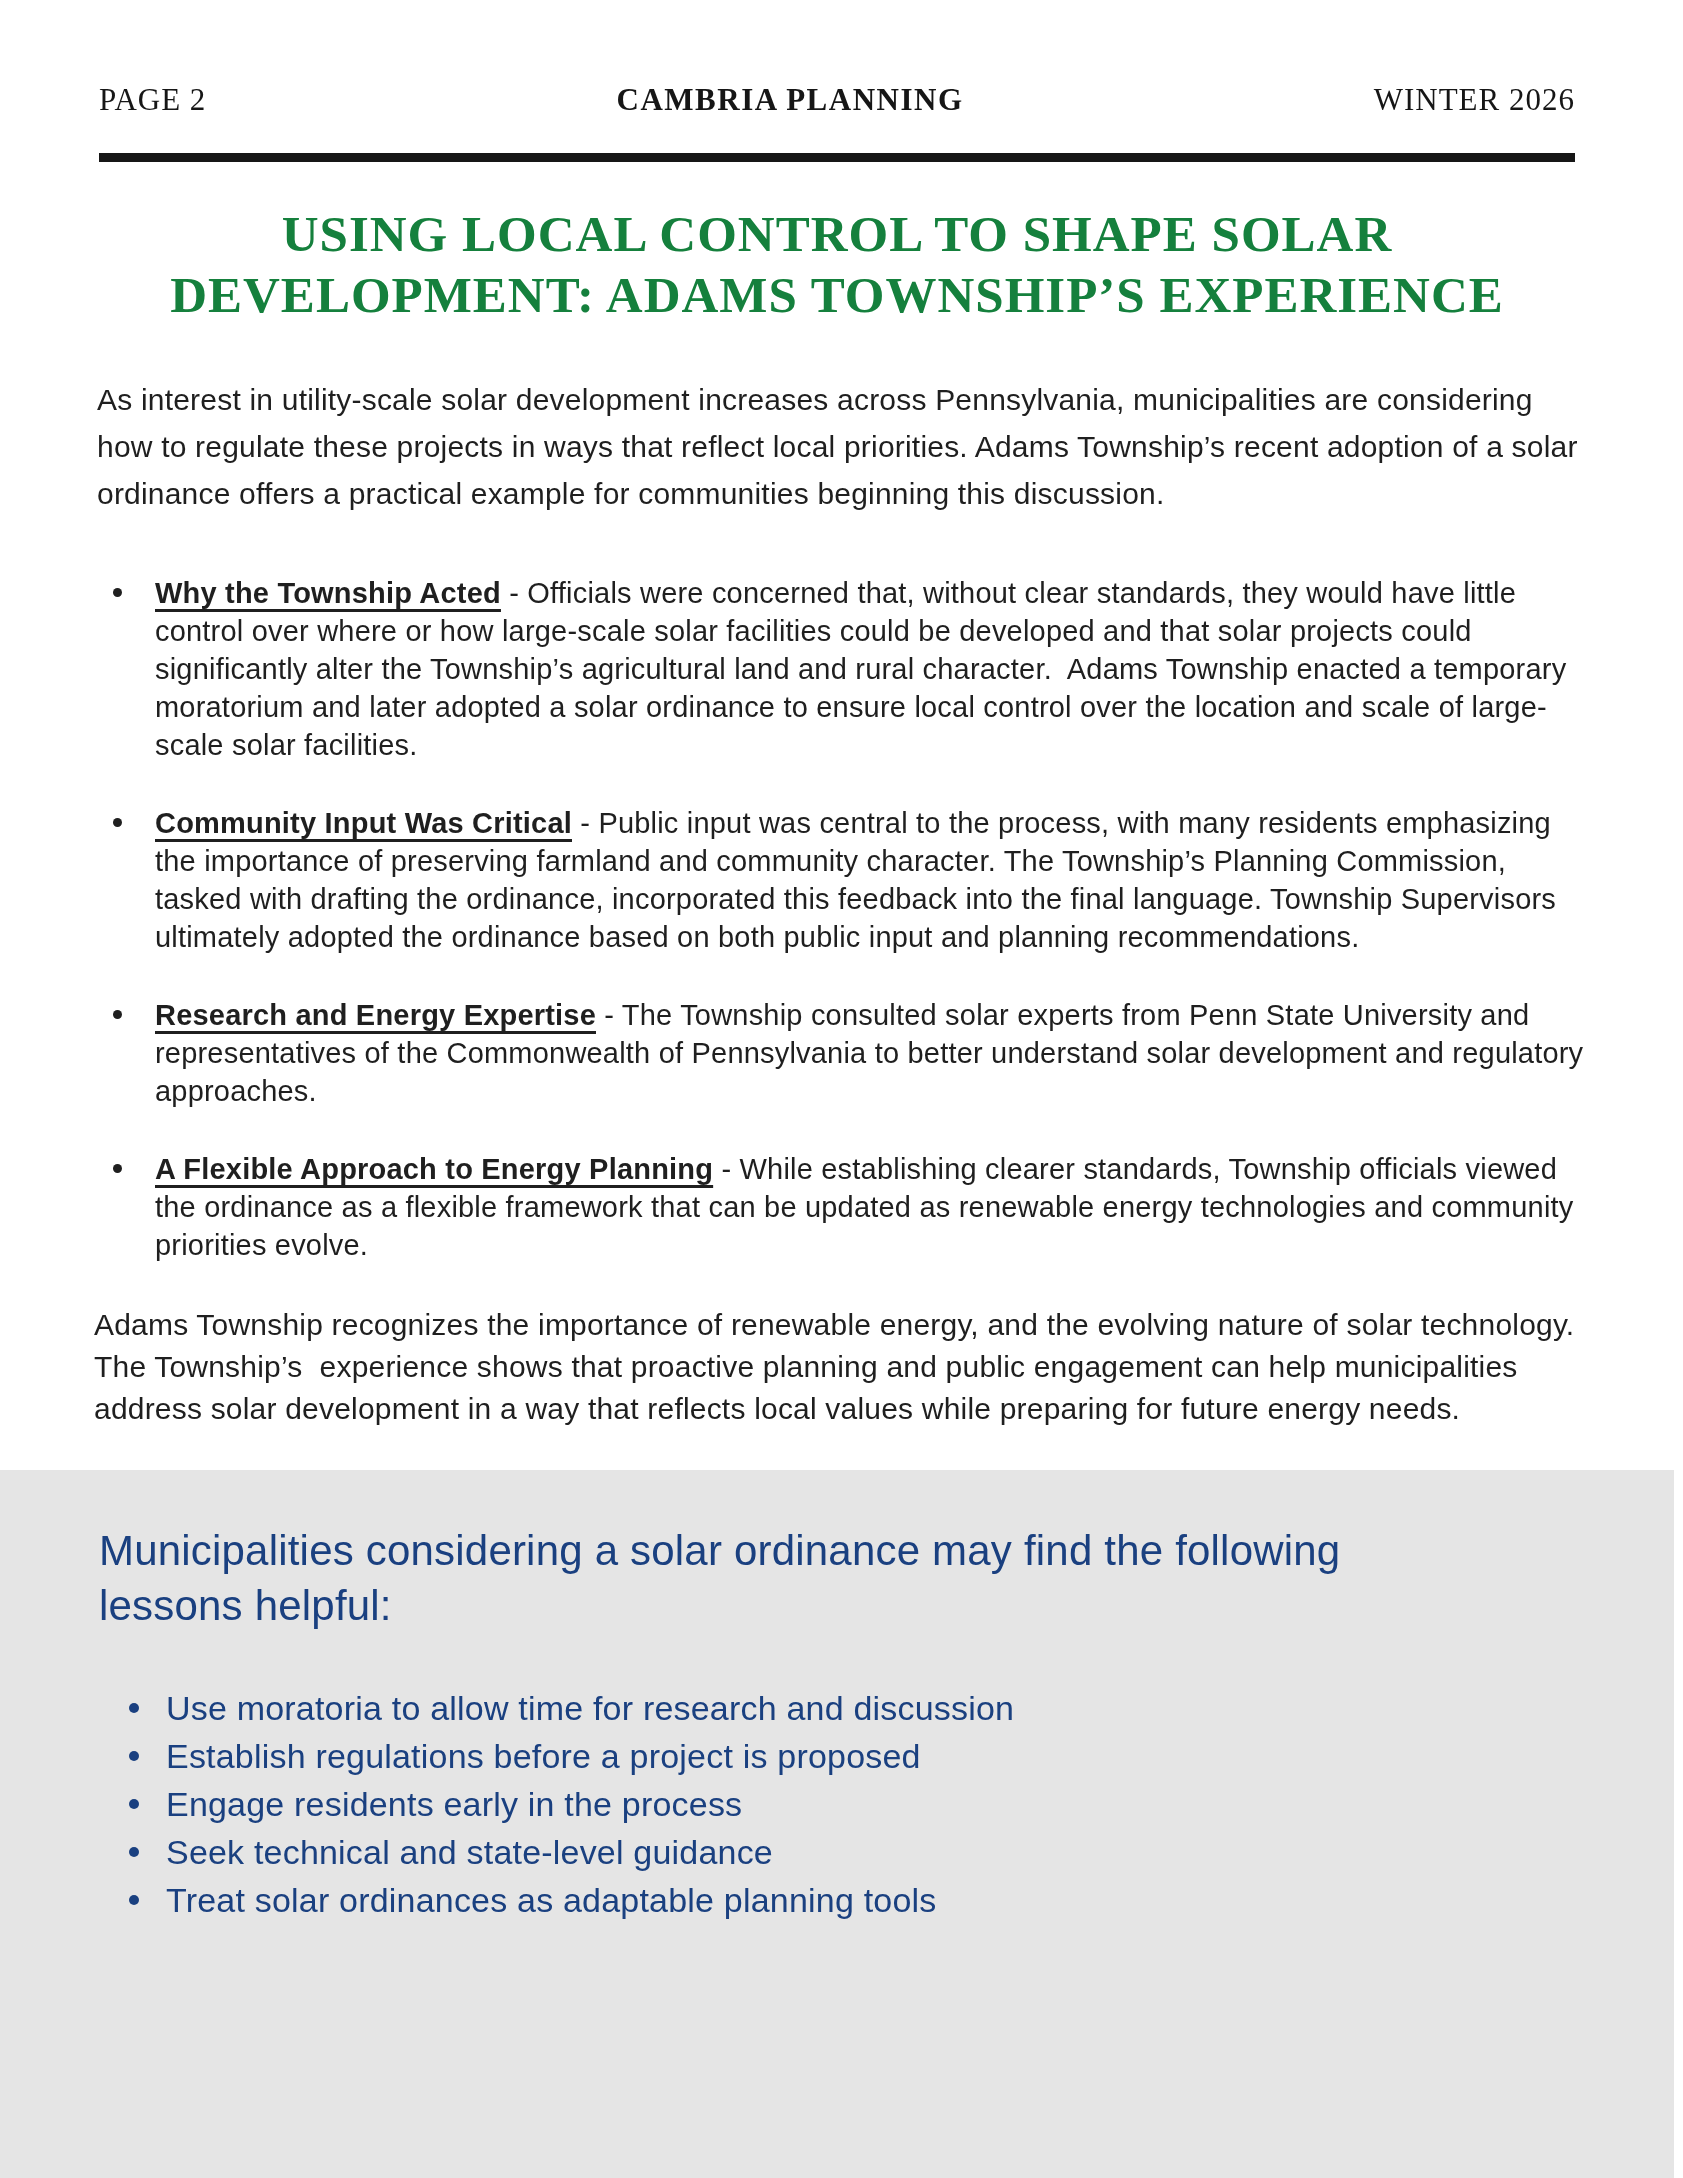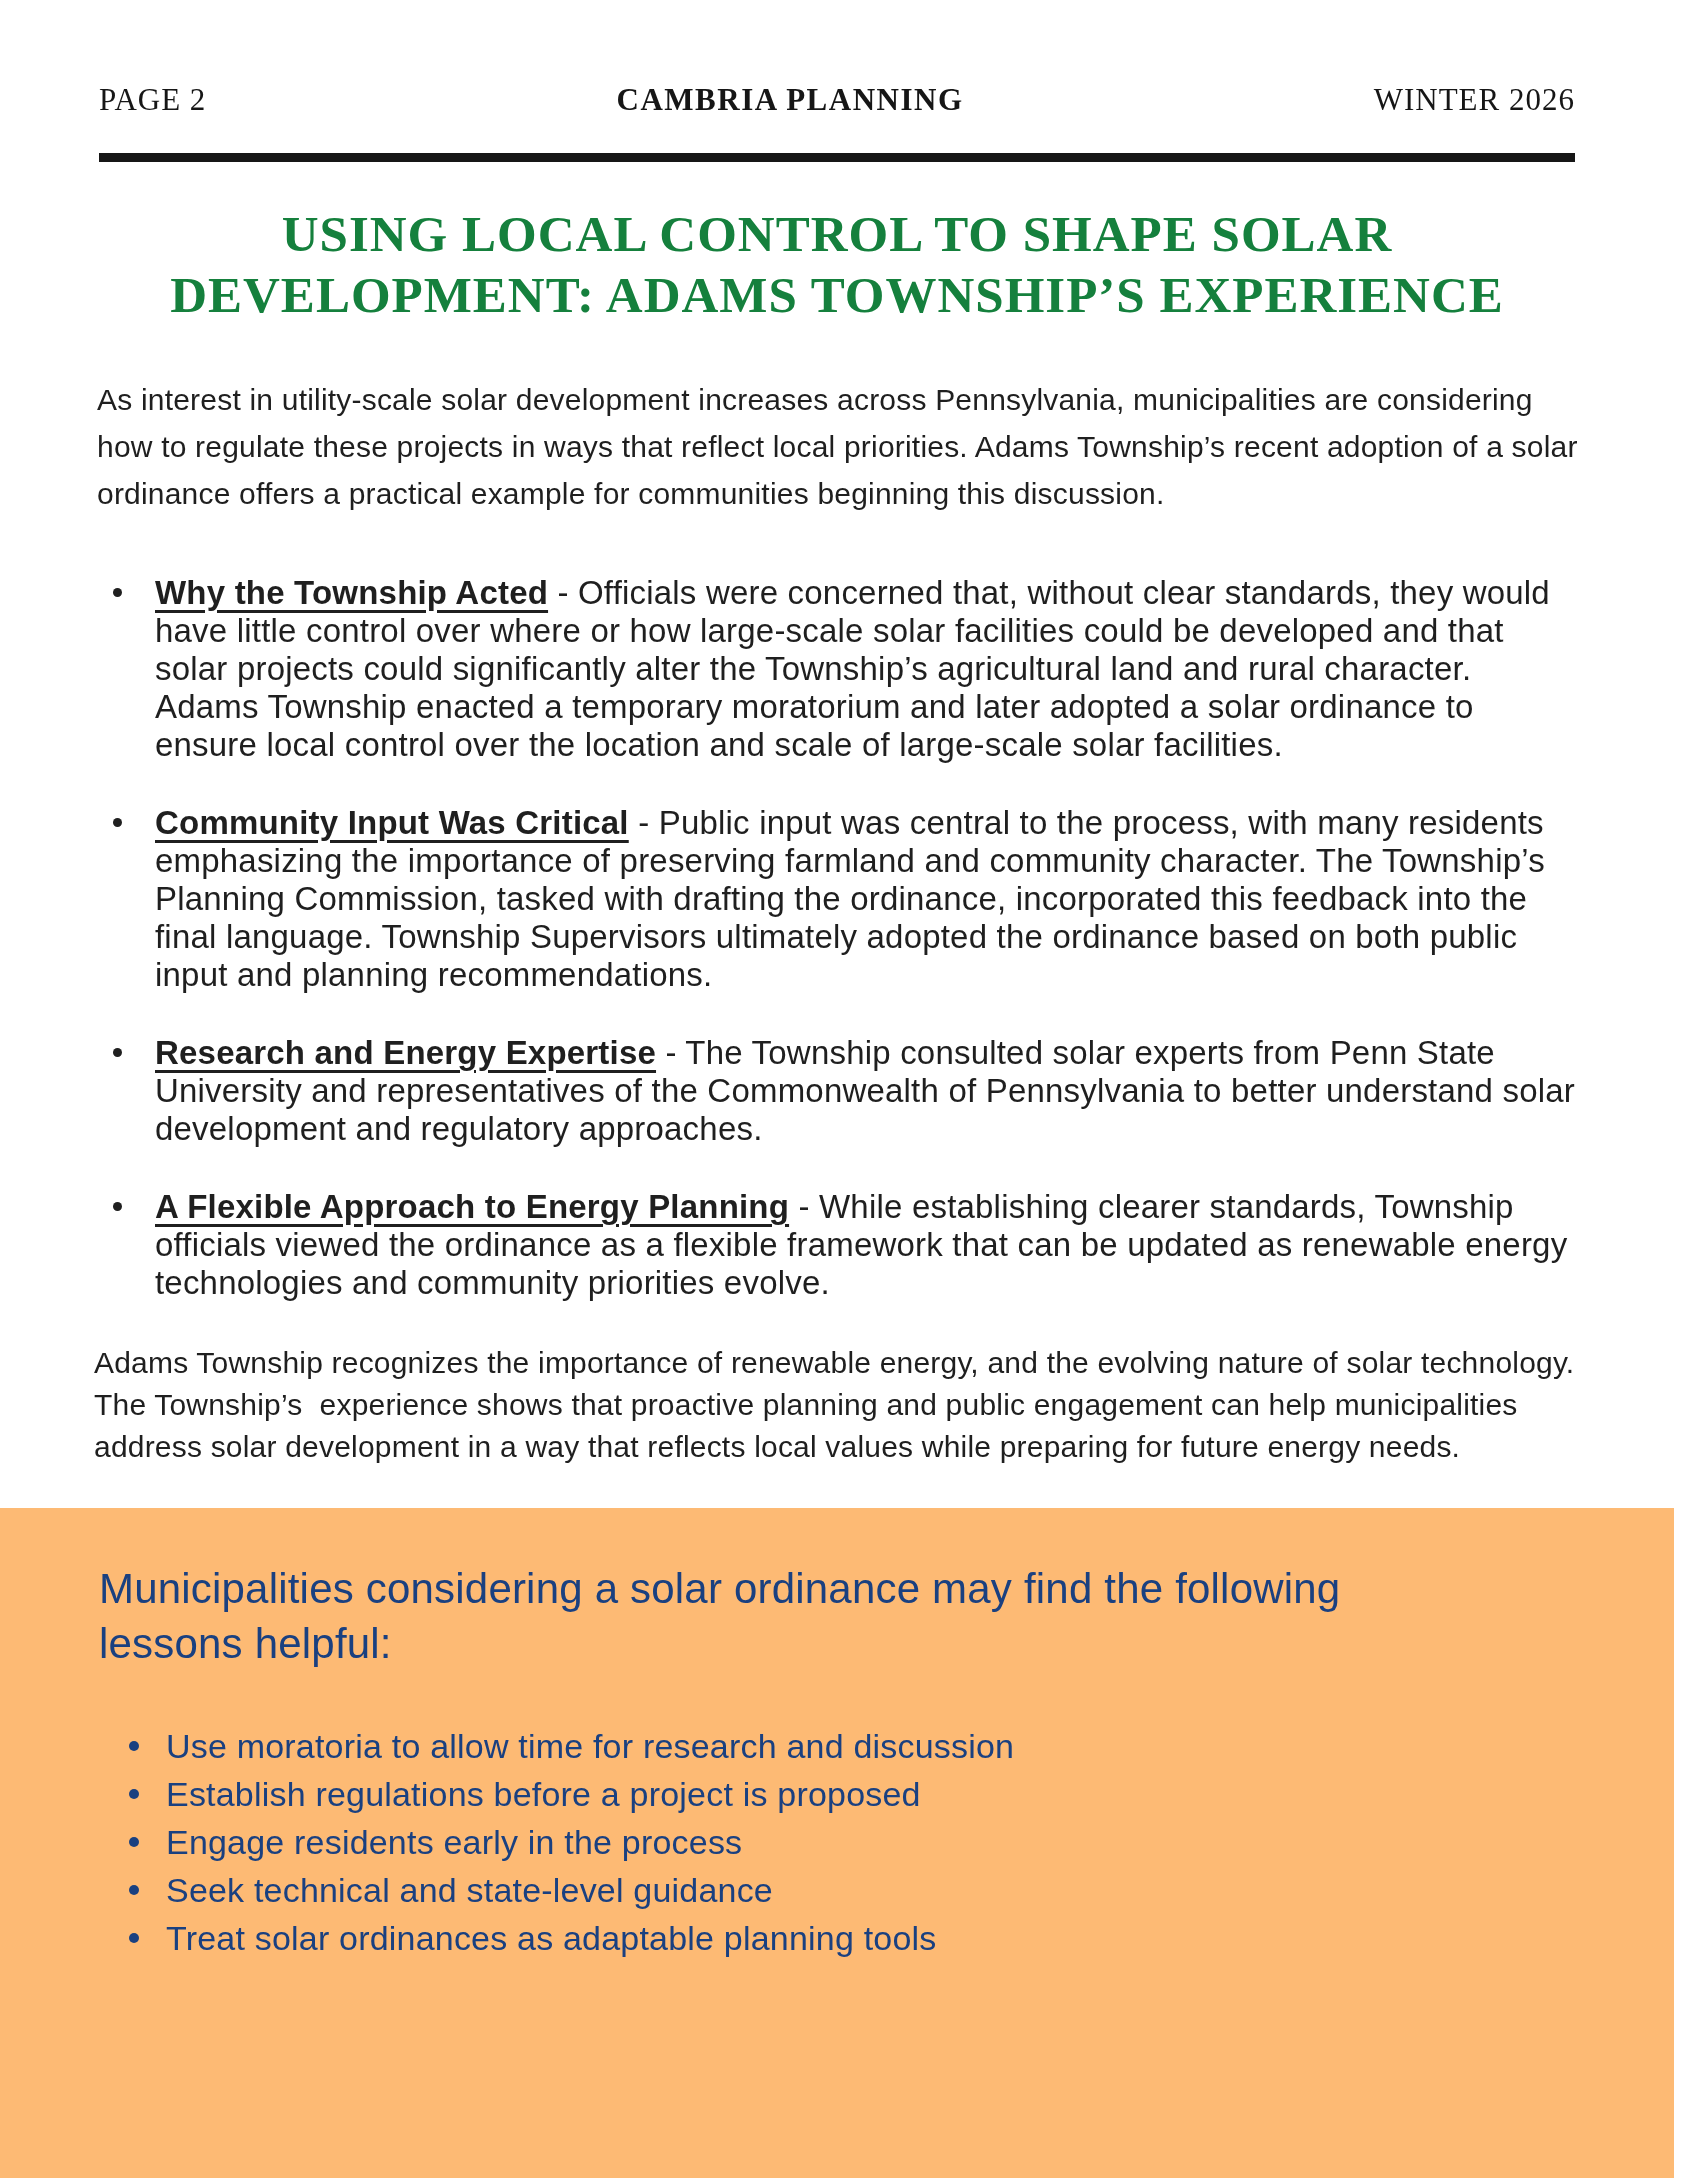--- a/index.html
+++ b/index.html
@@ -63,21 +63,21 @@
     line-height: 47px;
     color: #1f1f1f;
     letter-spacing: 0.2px;
     white-space: pre-wrap;
   }
 
   .key-points {
     list-style: none;
     margin: 57px 89px 0 99px;
     padding: 0;
-    font-size: 33px;
+    font-size: 29px;
     line-height: 38px;
     color: #1f1f1f;
     letter-spacing: 0.2px;
   }
   .key-points li {
     position: relative;
     padding-left: 56px;
     margin-bottom: 40px;
   }
   .key-points li:last-child { margin-bottom: 0; }
@@ -105,21 +105,21 @@
     line-height: 42px;
     color: #1f1f1f;
     letter-spacing: 0.2px;
     white-space: pre-wrap;
   }
 
   
   .lessons {
     margin-top: 40px;
     flex: 1;
-    background: #fdba74;
+    background: #e5e5e5;
     padding: 53px 99px 40px 99px;
     box-sizing: border-box;
   }
   .lessons h2 {
     margin: 0 139px 0 0;
     font-size: 42px;
     line-height: 55px;
     font-weight: normal;
     color: #1a4080;
     letter-spacing: 0.2px;

